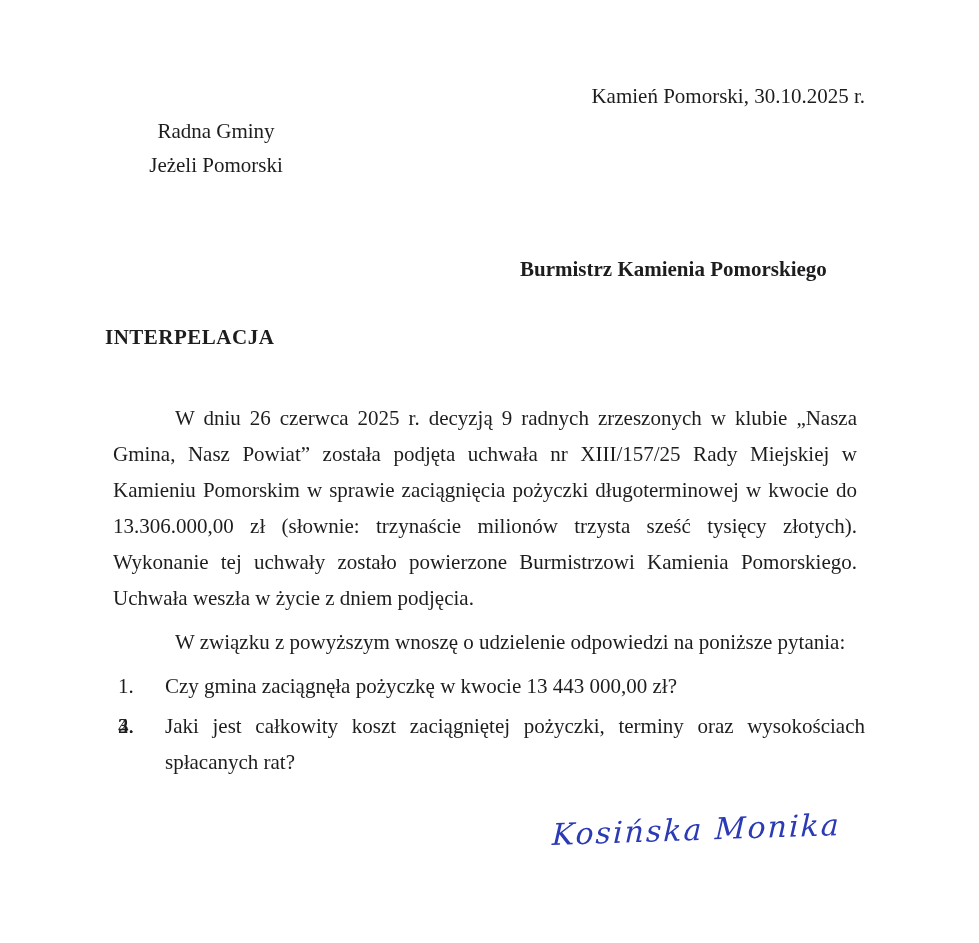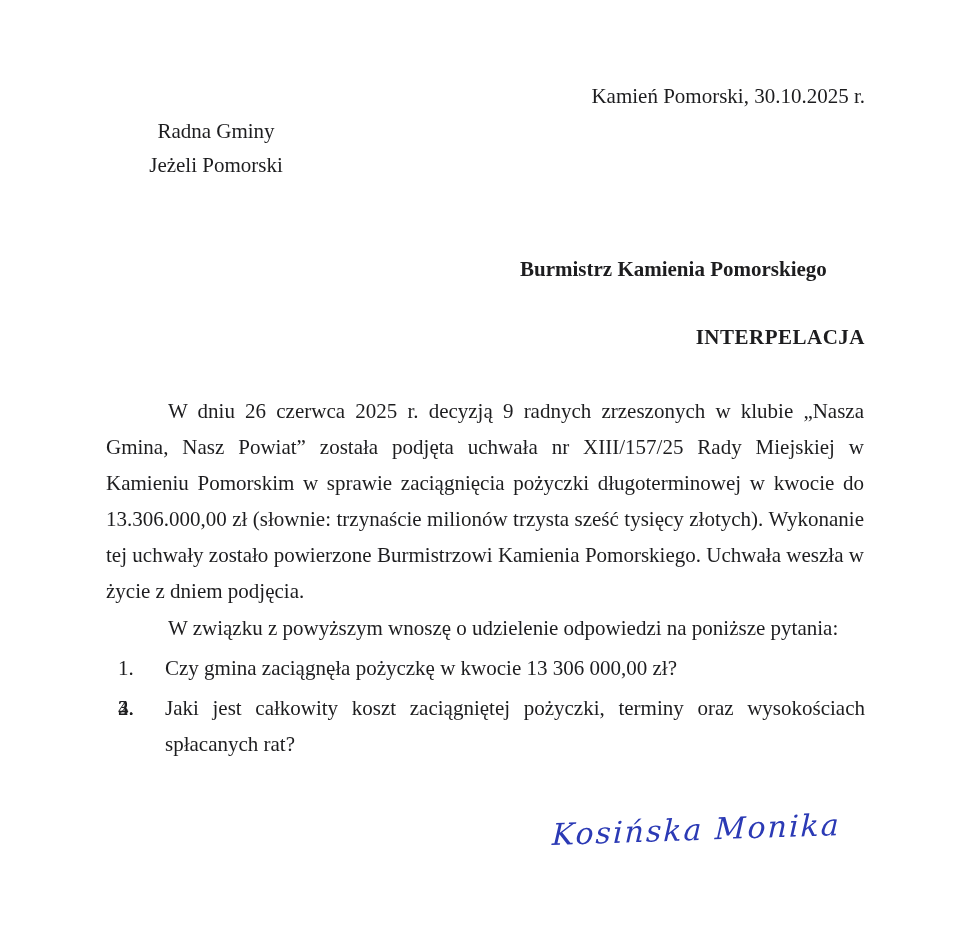--- a/index.html
+++ b/index.html
@@ -45,33 +45,33 @@
     top:257px;
     left:520px;
     font-weight:bold;
     white-space:nowrap;
   }
   .doc-title{
     position:absolute;
     top:325px;
     left:105px;
     width:760px;
-    text-align:right;
+    text-align:left;
     font-weight:bold;
     letter-spacing:0.5px;
   }
   .body-text{
     position:absolute;
     top:392px;
     left:105px;
     width:760px;
     line-height:36px;
   }
   .para{
-    margin:1px;
+    margin:8px;
     text-align:justify;
     text-indent:62px;
   }
   .questions{
     margin:2px 0 0 0;
     padding:0;
     list-style:none;
   }
   .questions li{
     position:relative;
@@ -113,21 +113,21 @@
 
   <div class="doc-title">INTERPELACJA</div>
 
   <div class="body-text">
     <p class="para">W dniu 26 czerwca 2025 r. decyzją 9 radnych zrzeszonych w klubie „Nasza Gmina, Nasz Powiat” została podjęta uchwała nr XIII/157/25 Rady Miejskiej w Kamieniu Pomorskim w sprawie zaciągnięcia pożyczki długoterminowej w kwocie do 13.306.000,00 zł (słownie: trzynaście milionów trzysta sześć tysięcy złotych). Wykonanie tej uchwały zostało powierzone Burmistrzowi Kamienia Pomorskiego. Uchwała weszła w życie z dniem podjęcia.</p>
     <p class="para">W związku z powyższym wnoszę o udzielenie odpowiedzi na poniższe pytania:</p>
 
     <ol class="questions">
       <li>
         <span class="q-num">1.</span>
-        <span class="q-text">Czy gmina zaciągnęła pożyczkę w kwocie 13 306 000,00 zł?</span>
+        <span class="q-text">Czy gmina zaciągnęła pożyczkę w kwocie 13 443 000,00 zł?</span>
       </li>
       <li>
         <span class="q-num">2.</span>
       </li>
       <li>
         <span class="q-num">3.</span>
       </li>
       <li>
         <span class="q-num">4.</span>
         <span class="q-text">Jaki jest całkowity koszt zaciągniętej pożyczki, terminy oraz wysokościach spłacanych rat?</span>

